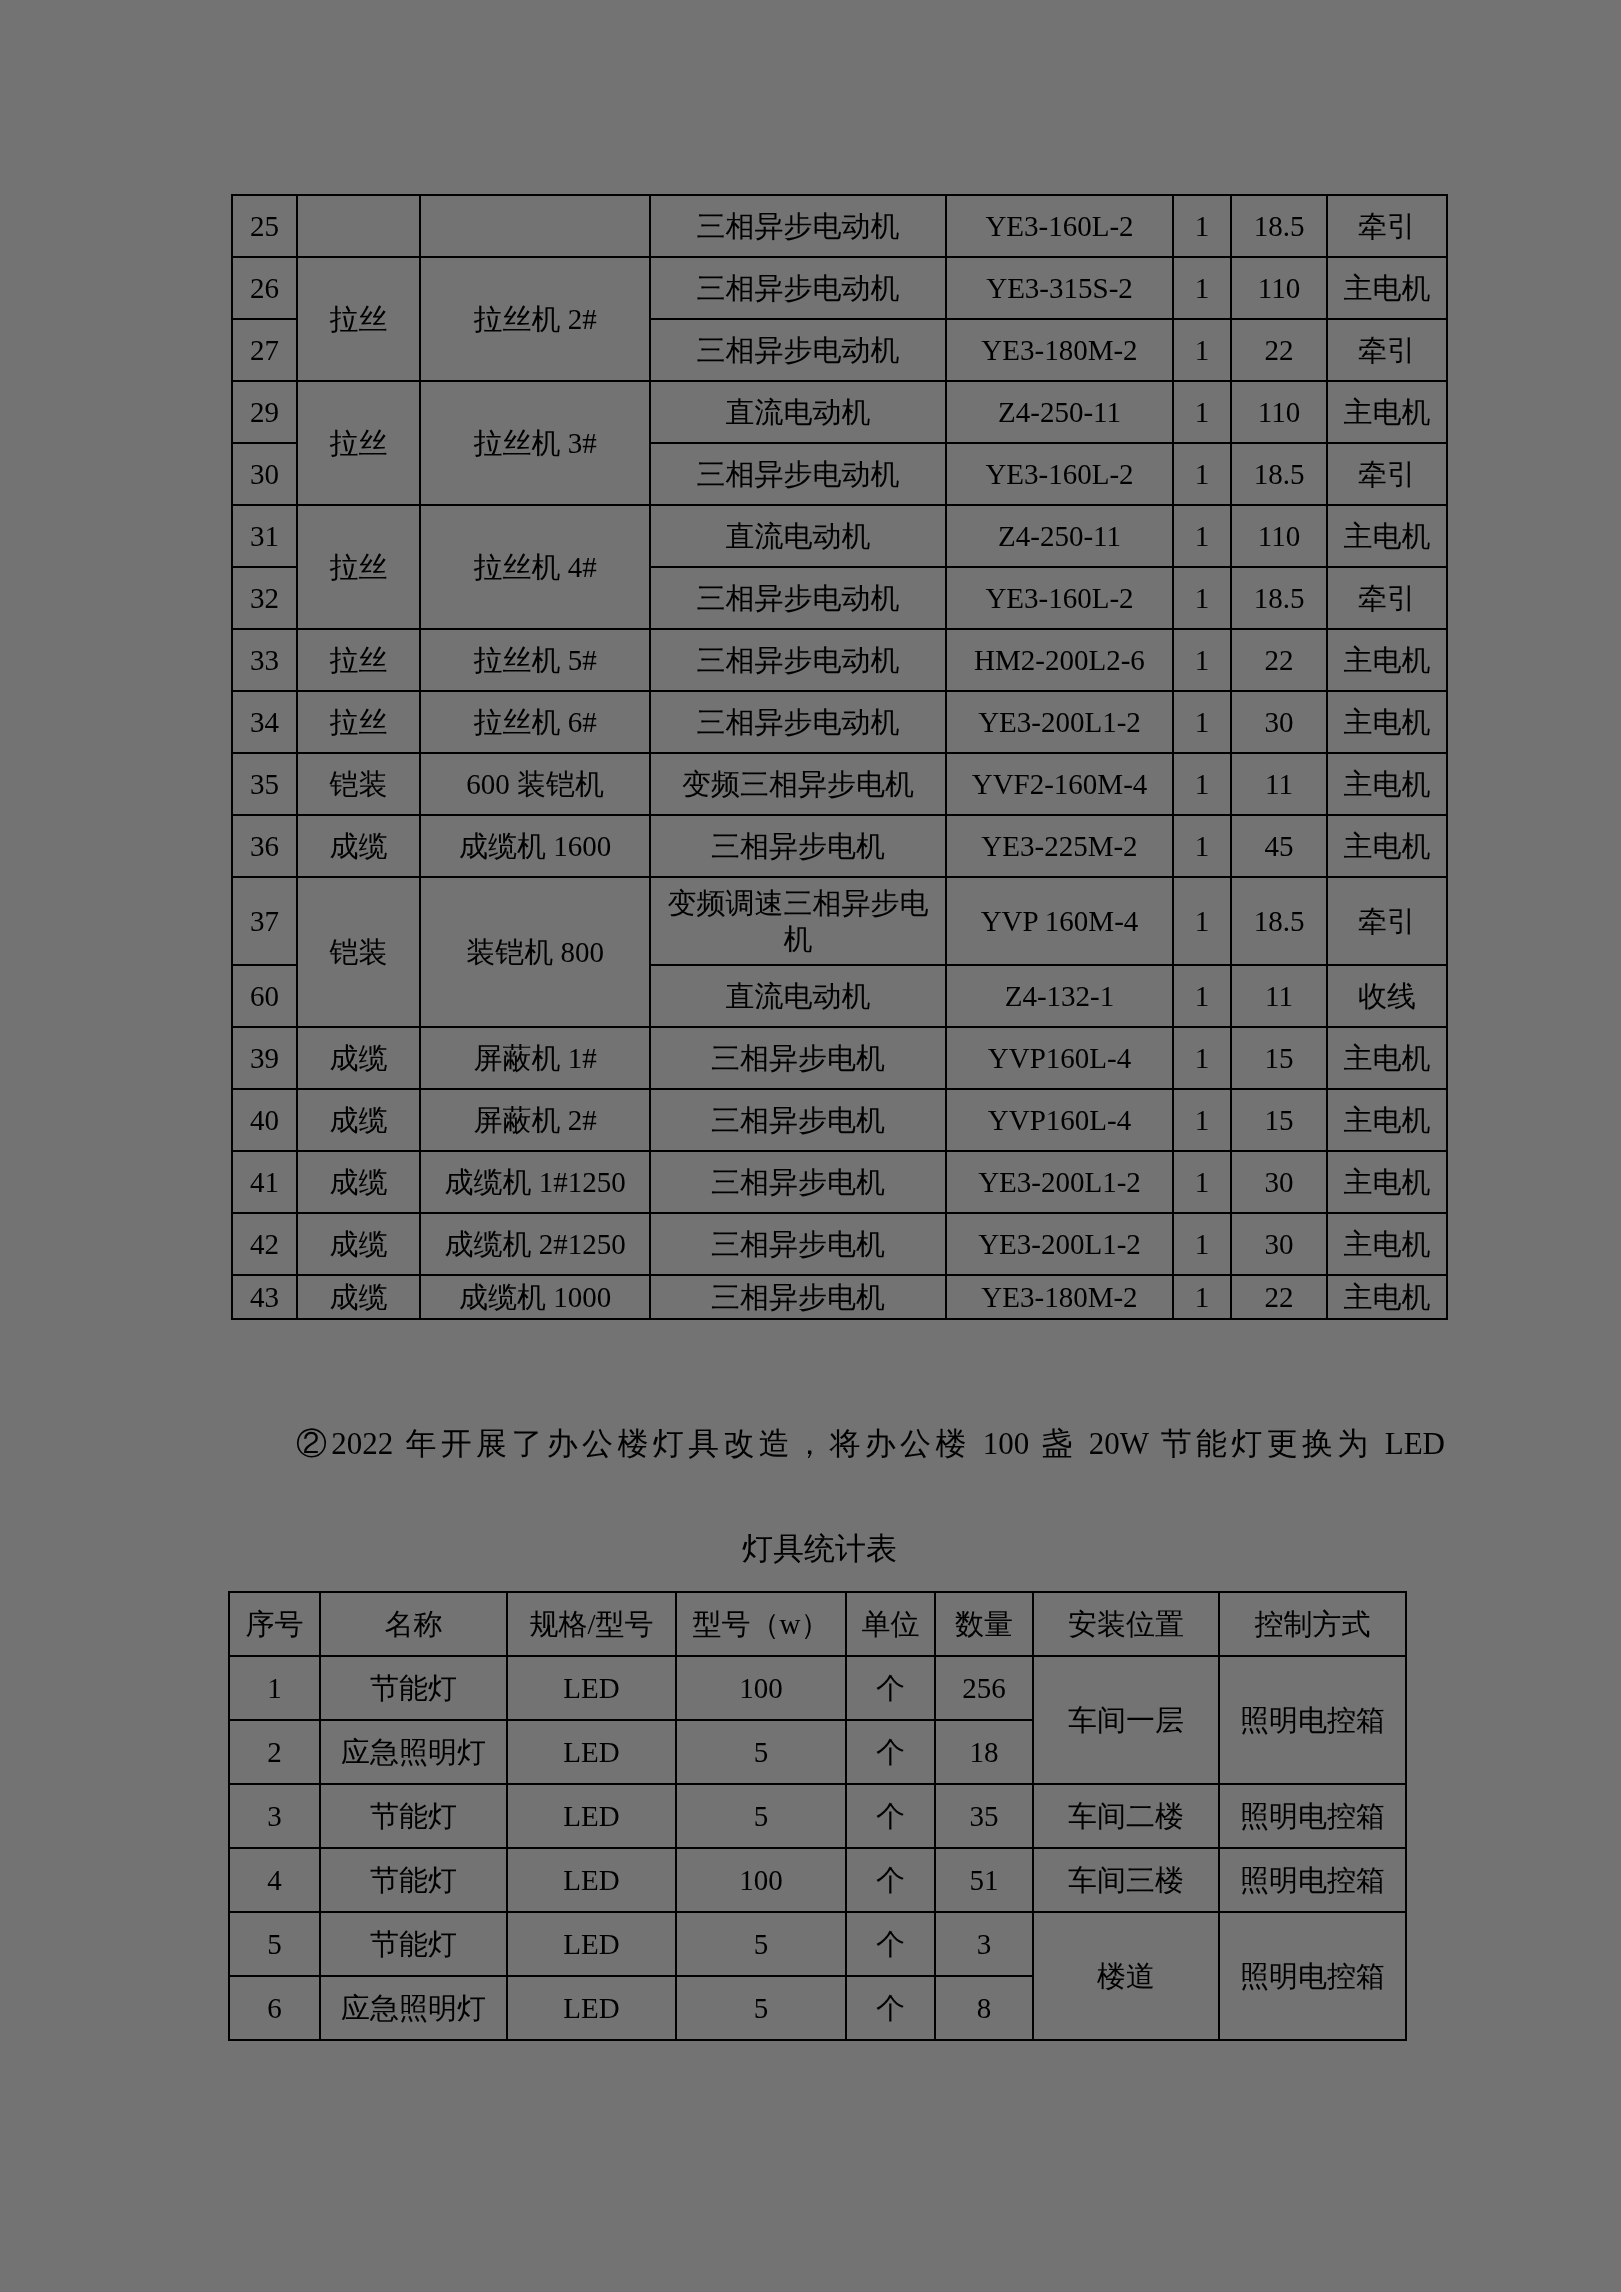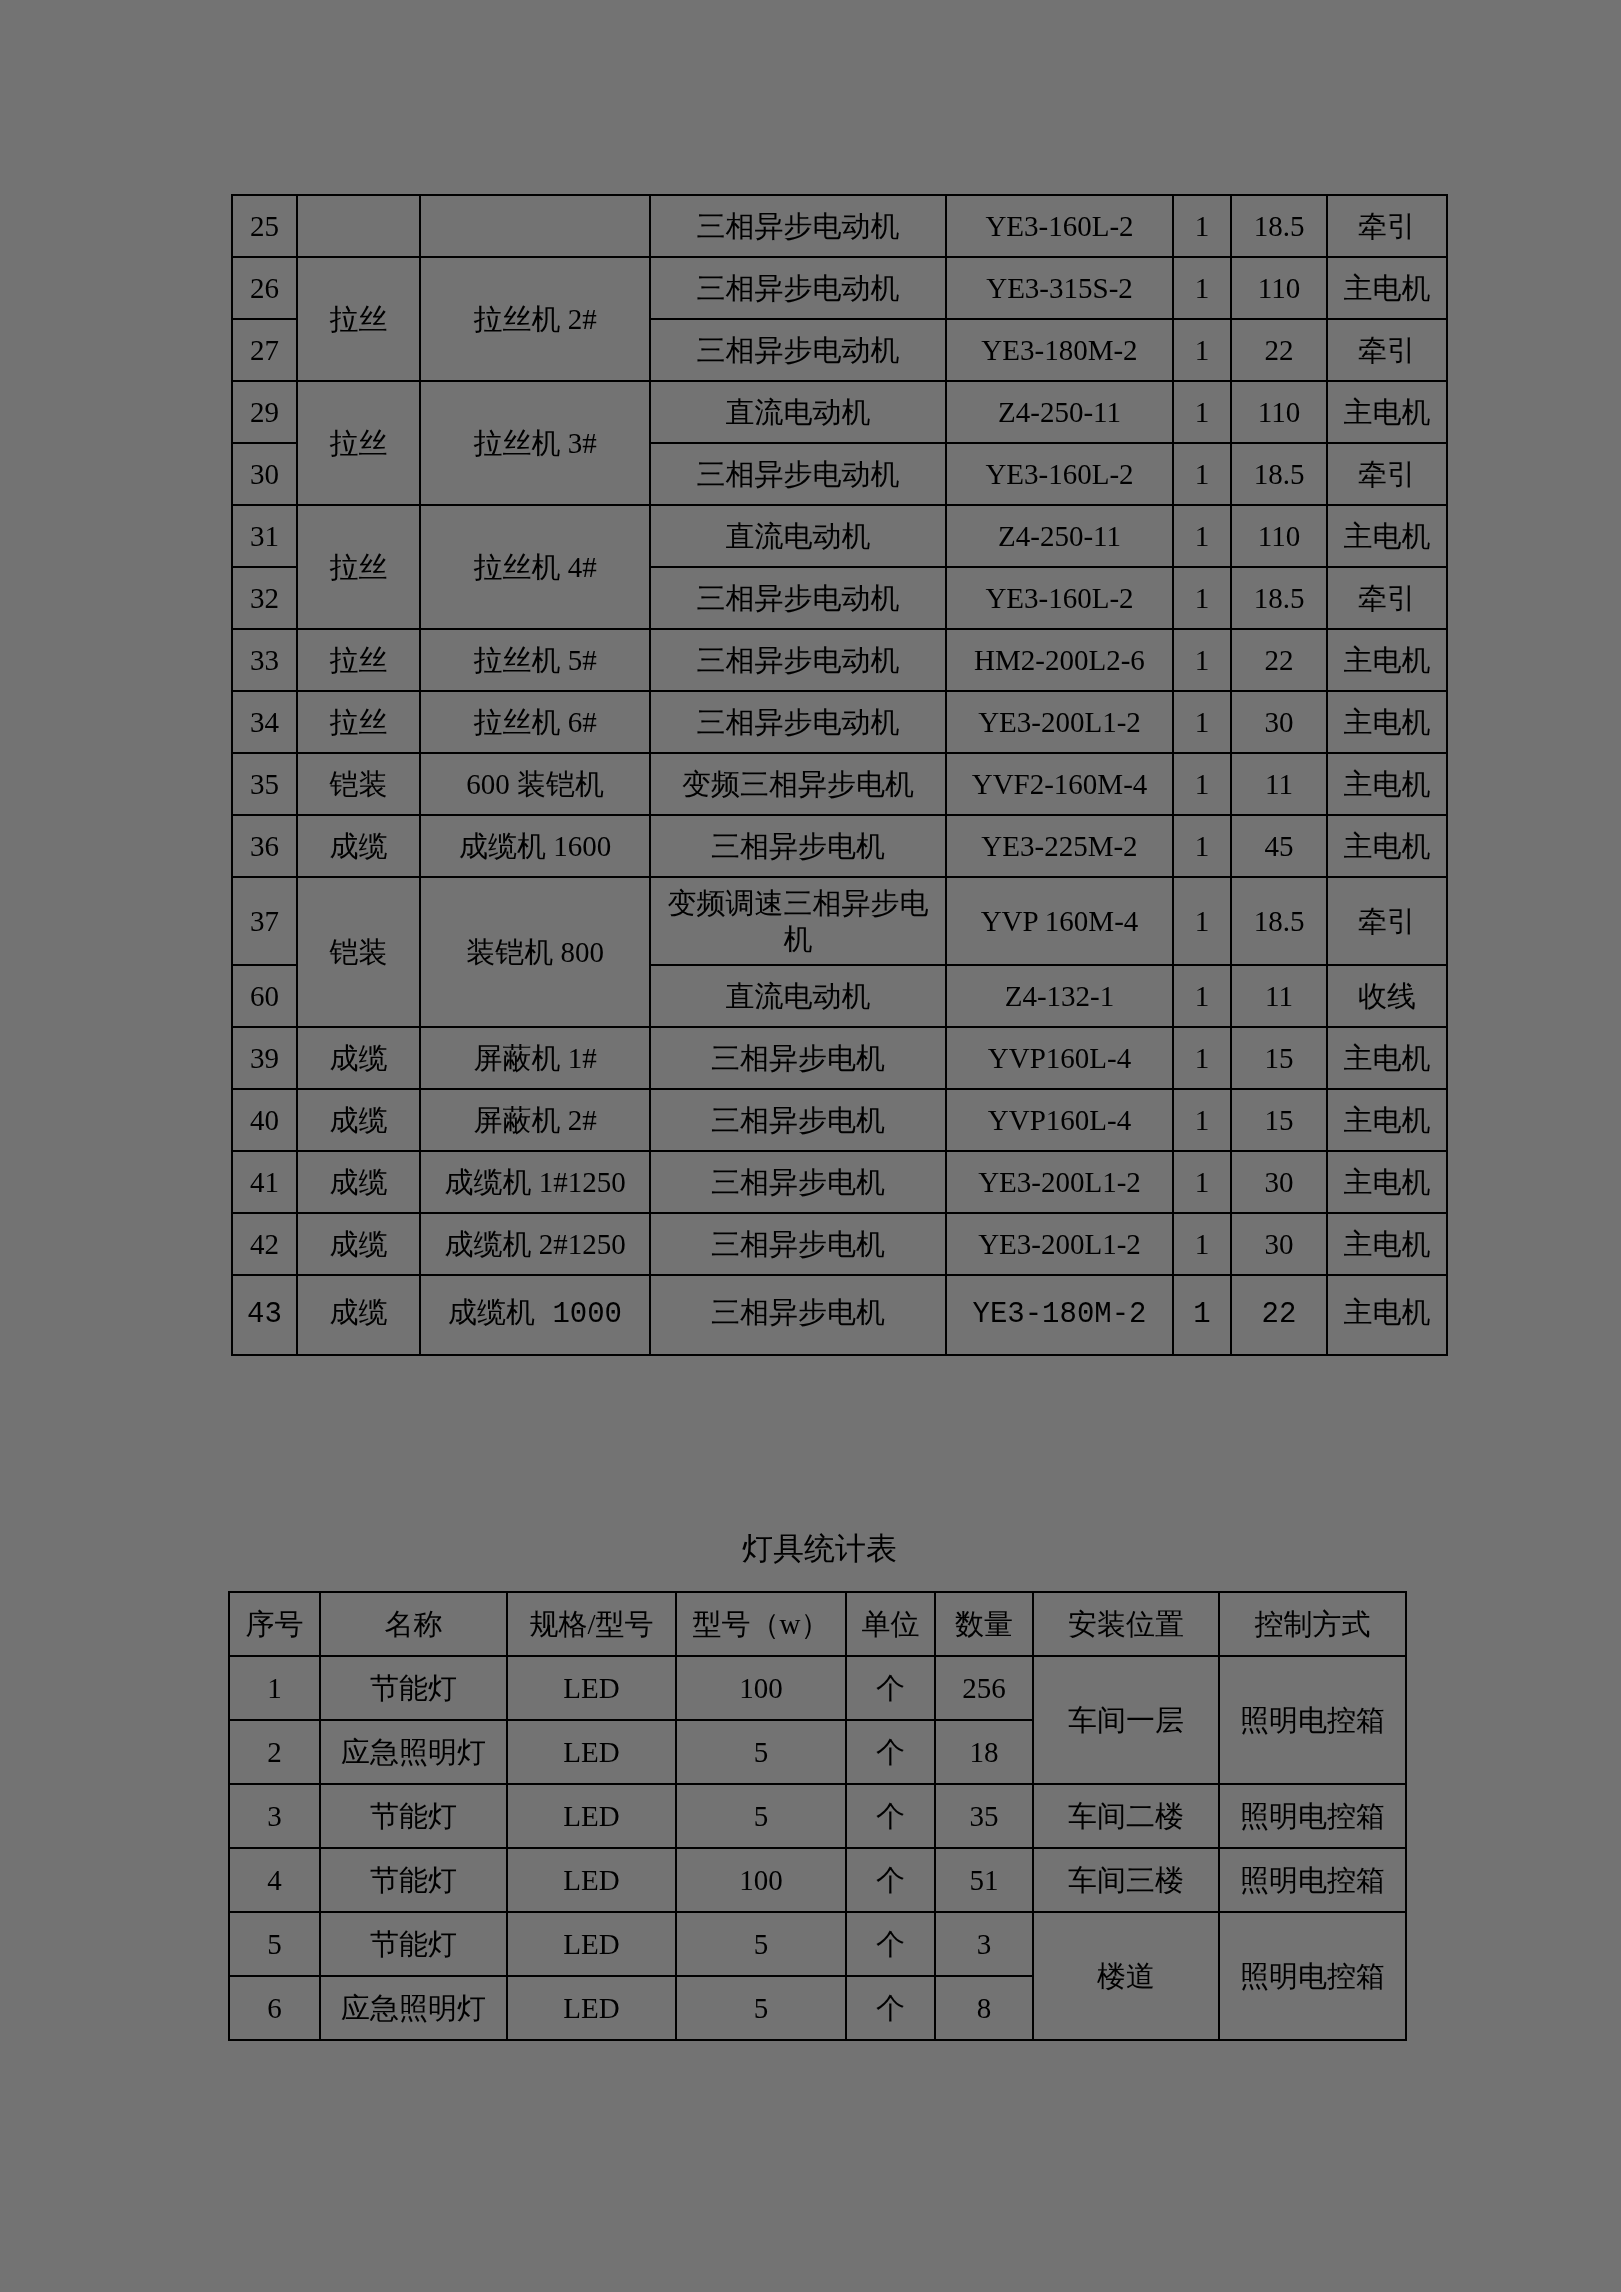--- a/index.html
+++ b/index.html
@@ -223,34 +223,35 @@
         <tr data-name="table-row" style="height: 62px;">
           <td data-name="row-number-cell">42</td>
           <td data-name="process-cell">成缆</td>
           <td data-name="equipment-name-cell">成缆机 2#1250</td>
           <td data-name="motor-type-cell">三相异步电机</td>
           <td data-name="model-cell">YE3-200L1-2</td>
           <td data-name="quantity-cell">1</td>
           <td data-name="power-kw-cell">30</td>
           <td data-name="usage-cell">主电机</td>
         </tr>
-        <tr data-name="table-row" style="height: 80px; font-family: Liberation Mono, monospace;">
+        <tr data-name="table-row" style="height: 44px;">
           <td data-name="row-number-cell">43</td>
           <td data-name="process-cell">成缆</td>
           <td data-name="equipment-name-cell">成缆机 1000</td>
           <td data-name="motor-type-cell">三相异步电机</td>
           <td data-name="model-cell">YE3-180M-2</td>
           <td data-name="quantity-cell">1</td>
           <td data-name="power-kw-cell">22</td>
           <td data-name="usage-cell">主电机</td>
         </tr>
       </tbody>
   </table>
 
   <div class="para" data-name="note-paragraph">
+    <div class="l1" data-name="paragraph-line-1">②2022 年开展了办公楼灯具改造，将办公楼 100 盏 20W 节能灯更换为 LED</div>
   </div>
 
   <div class="t2-title" data-name="lamp-table-title">灯具统计表</div>
 
   <table class="t2" data-name="lamp-statistics-table">
     <colgroup>
       <col style="width:91px">
       <col style="width:187px">
       <col style="width:169px">
       <col style="width:170px">

